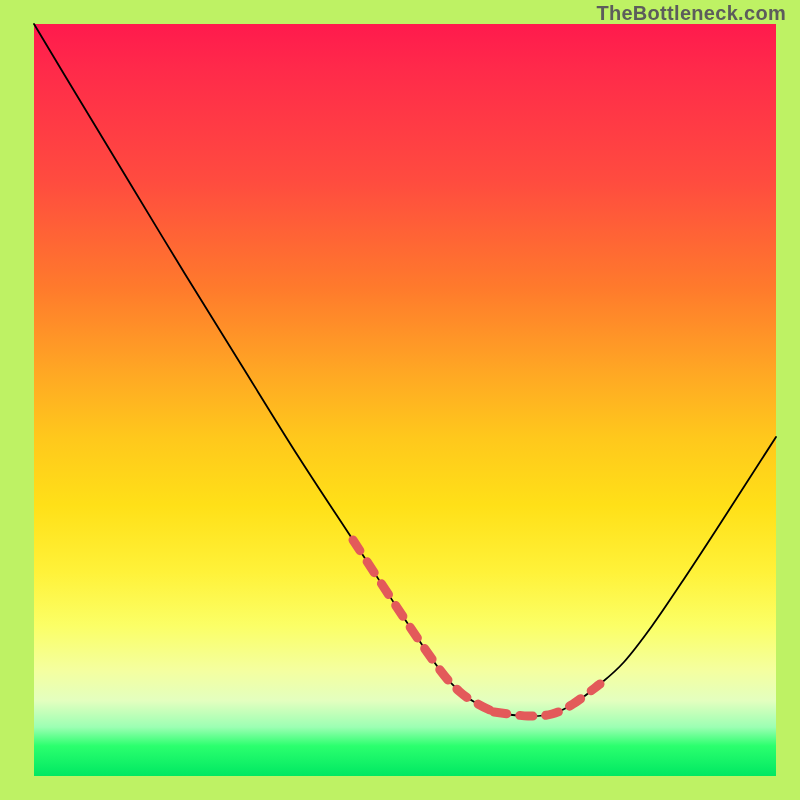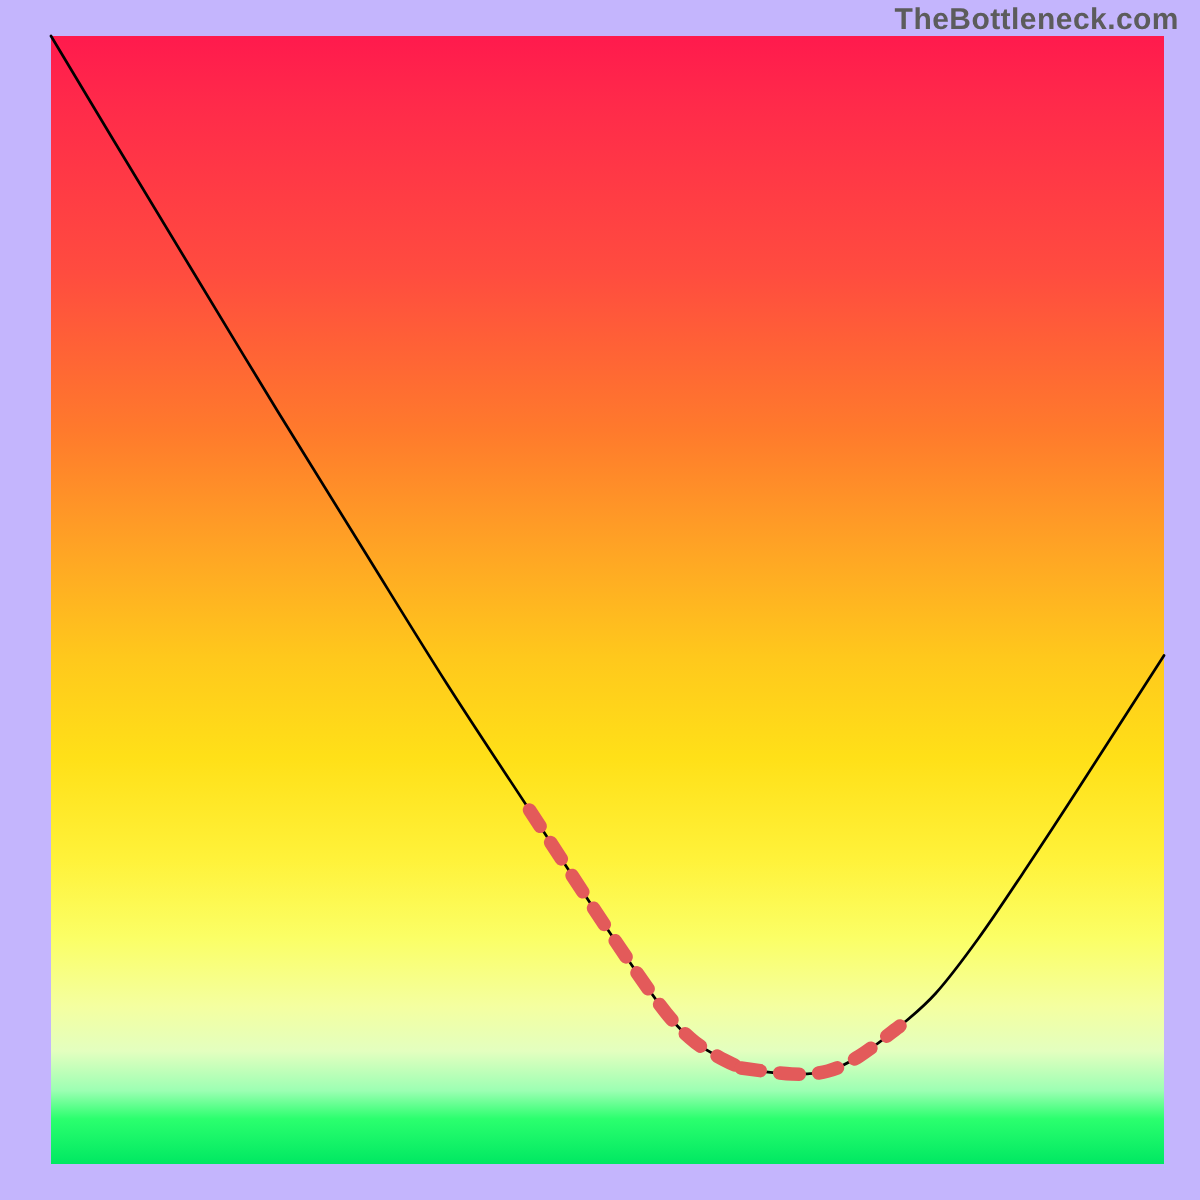--- a/index.html
+++ b/index.html
@@ -11,21 +11,21 @@
     overflow: hidden;
     font-family: Arial, Helvetica, sans-serif;
   }
 
   .frame {
     position: absolute;
     left: 0;
     top: 0;
     width: 800px;
     height: 800px;
-    background: #c4b5fd;
+    background: #bef264;
   }
 
   .plot-area {
     position: absolute;
     left: 34px;
     top: 24px;
     width: 742px;
     height: 752px;
     
     background: linear-gradient(

